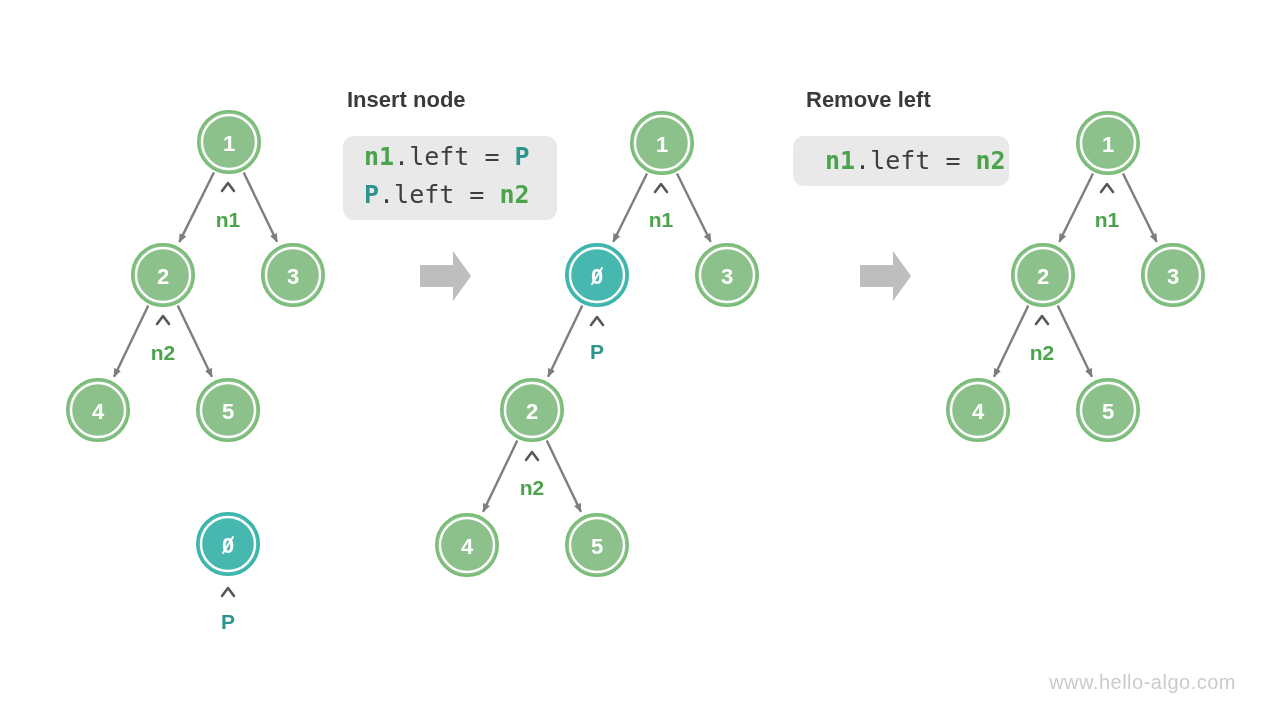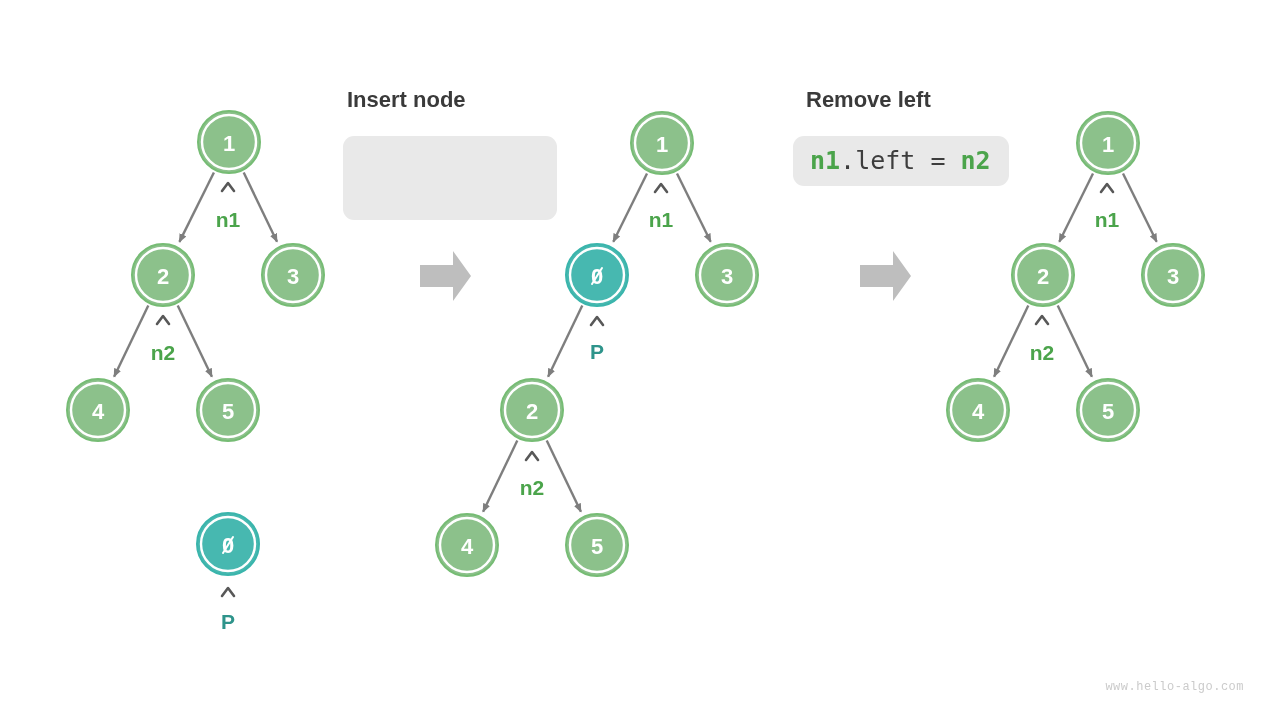--- a/index.html
+++ b/index.html
@@ -21,28 +21,28 @@
     background:var(--code_bg,#e9e9e9);
     border-radius:11px;
     font-family:"DejaVu Sans Mono",monospace;
     font-size:25px;
     color:var(--code_plain,#3d3d3d);
     white-space:pre;
   }
   #code-insert{left:343px;top:136px;width:214px;height:84px;padding-top:2px;box-sizing:border-box;}
   #code-insert .code-line{line-height:38px;padding-left:21px;}
   #code-remove{left:793px;top:136px;width:216px;height:50px;display:flex;align-items:center;box-sizing:border-box;}
-  #code-remove .code-line{padding-left:17px;line-height:50px;}
+  #code-remove .code-line{padding-left:32px;line-height:50px;}
   .tok-green{color:var(--label_green,#4ba44b);font-weight:bold;}
   .tok-teal{color:var(--label_teal,#2e948b);font-weight:bold;}
   .tok-plain{color:var(--code_plain,#3d3d3d);}
   #watermark{
-    position:absolute;right:36px;bottom:26px;
-    font-family:Liberation Mono, monospace;
-    font-size:12px;letter-spacing:0.5px;
+    position:absolute;right:44px;bottom:26px;
+    font-family:Liberation Sans, sans-serif;
+    font-size:20px;letter-spacing:0.5px;
     color:var(--watermark,#cbcbcb);
   }
   #diagram{position:absolute;left:0;top:0;}
   svg text{font-family:"Liberation Sans",sans-serif;}
   svg text.node-value{font-size:22px;font-weight:bold;fill:var(--node_text,#fff);}
   svg text.pointer-label{font-size:21px;font-weight:bold;}
 </style>
 </head>
 <body>
 
@@ -174,16 +174,16 @@
       <path d="M1101,192 L1107,184 L1113,192" fill="none" stroke="#585858" stroke-width="2.6" stroke-linecap="round" stroke-linejoin="round"></path>
       <text x="1107" y="219" text-anchor="middle" dominant-baseline="central" class="pointer-label" fill="#4ba44b">n1</text>
       <path d="M1036,324 L1042,316 L1048,324" fill="none" stroke="#585858" stroke-width="2.6" stroke-linecap="round" stroke-linejoin="round"></path>
       <text x="1042" y="352" text-anchor="middle" dominant-baseline="central" class="pointer-label" fill="#4ba44b">n2</text>
     </g>
   </svg>
 
 <div class="heading" id="heading-insert">Insert node</div>
 <div class="heading" id="heading-remove">Remove left</div>
 
-<div class="code-box" id="code-insert"></div>
+<div class="code-box" id="code-insert"><div class="code-line"><span class="tok-green">n1</span><span class="tok-plain">.left = </span><span class="tok-teal">P</span></div><div class="code-line"><span class="tok-teal">P</span><span class="tok-plain">.left = </span><span class="tok-green">n2</span></div></div>
 <div class="code-box" id="code-remove"><div class="code-line"><span class="tok-green">n1</span><span class="tok-plain">.left = </span><span class="tok-green">n2</span></div></div>
 
 <div id="watermark">www.hello-algo.com</div>
 
 </body></html>

